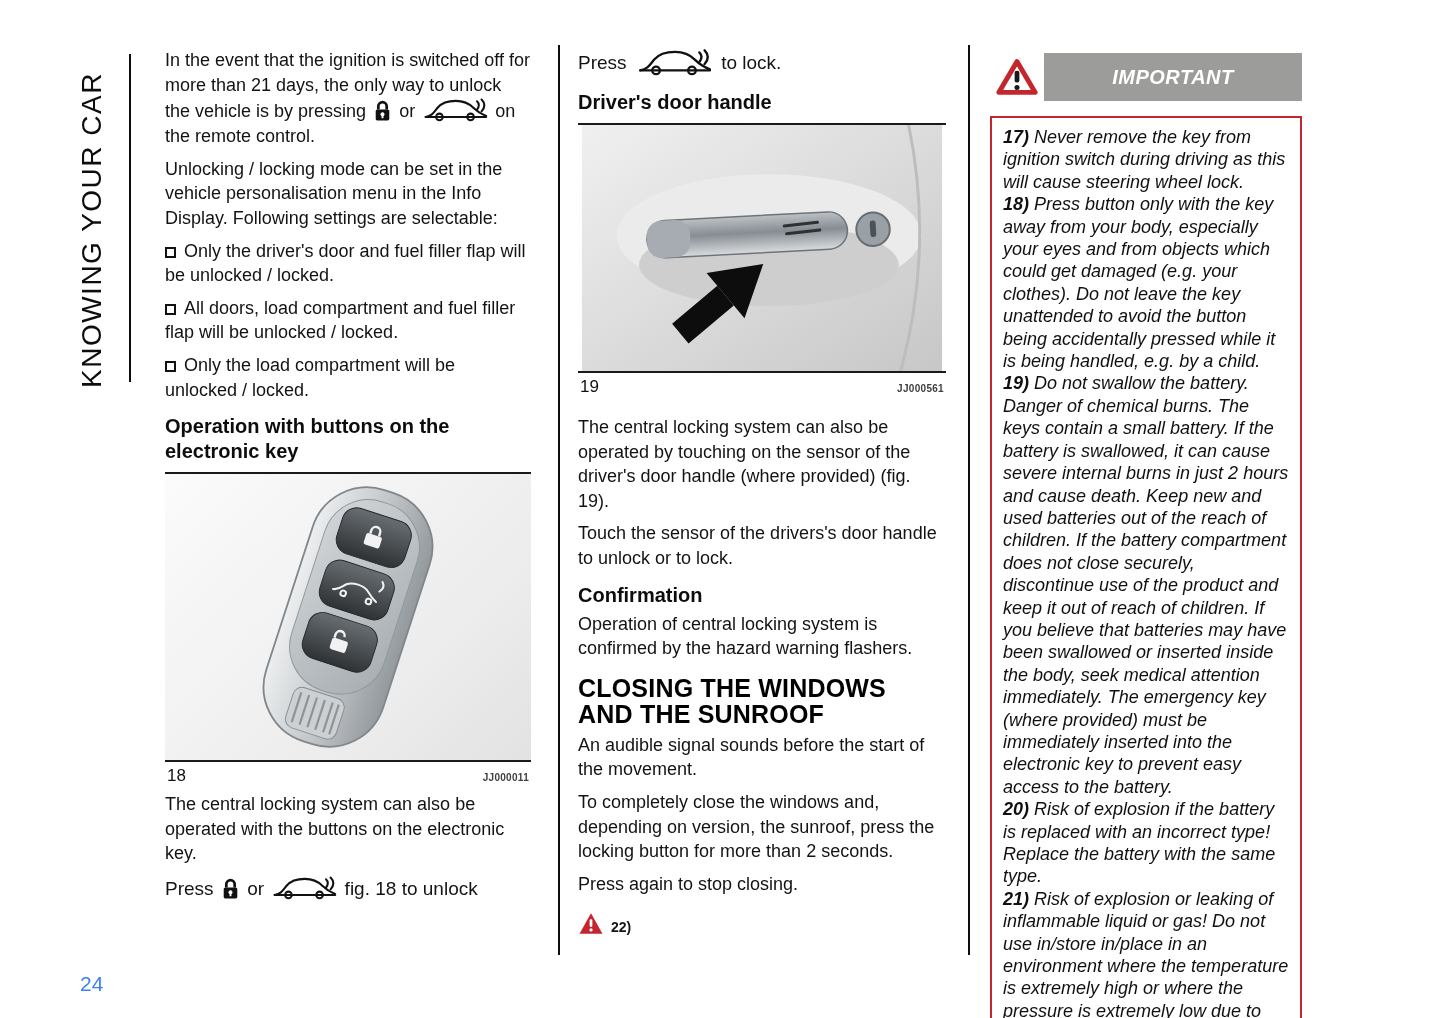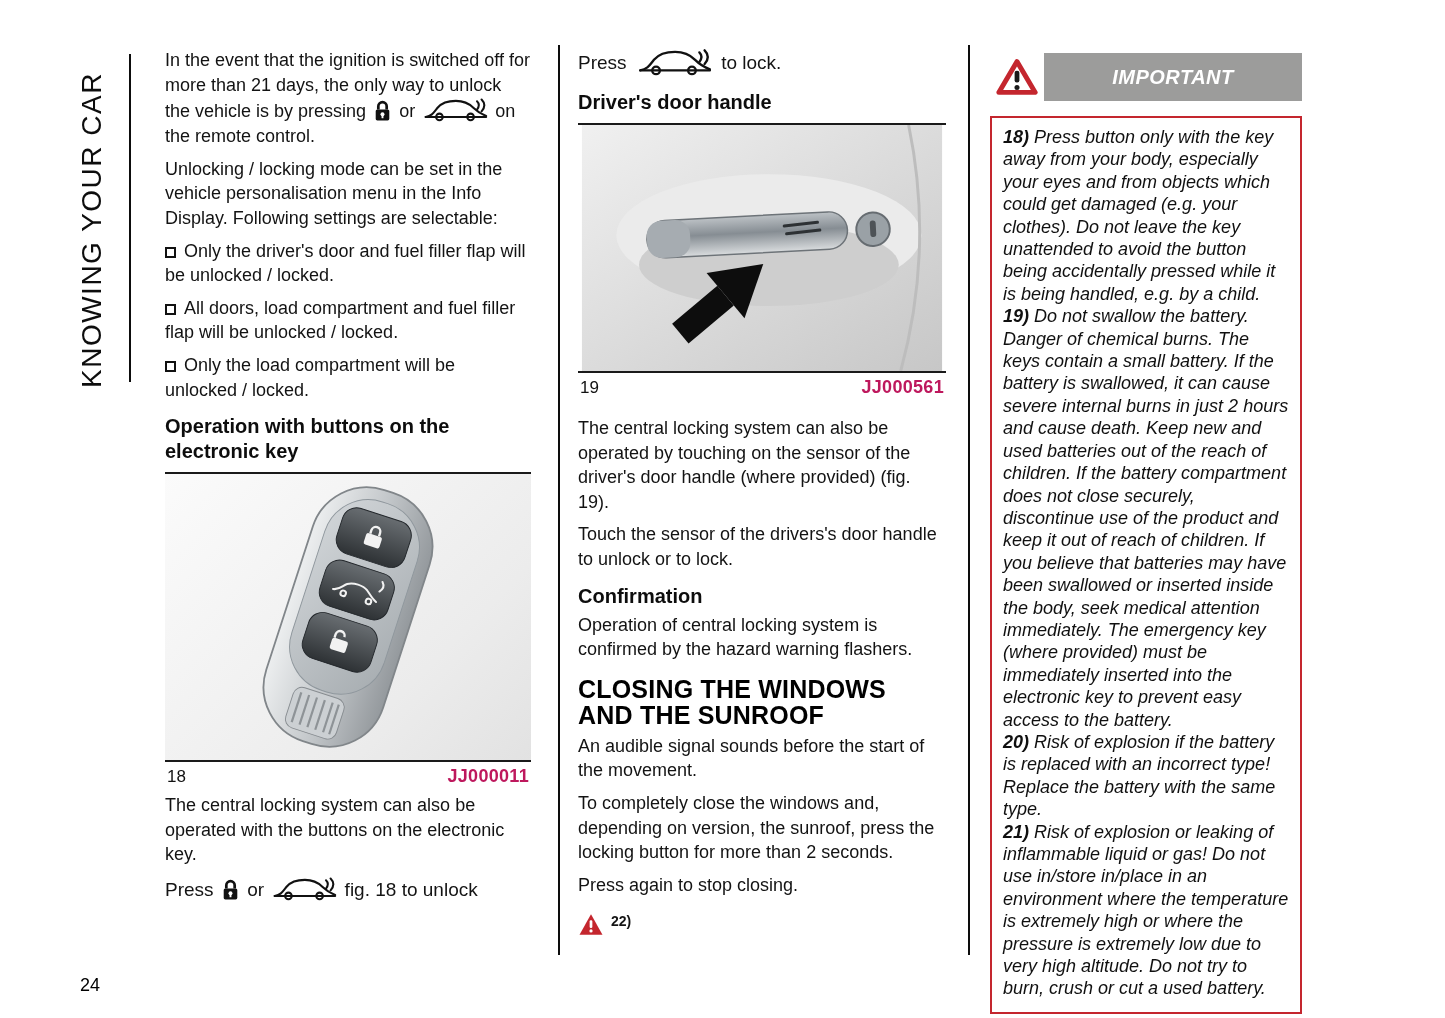--- a/index.html
+++ b/index.html
@@ -4,21 +4,21 @@
 <style>
   * { margin:0; padding:0; box-sizing:border-box; }
   html,body { width:1445px; height:1018px; }
   body { background:#fff; font-family:"Liberation Sans", sans-serif; color:#141414; position:relative; overflow:hidden; }
 
   .vtitle { position:absolute; left:76px; top:48px; height:340px; writing-mode:vertical-rl; transform:rotate(180deg);
             font-size:28px; letter-spacing:1.5px; color:#0d0d0d; white-space:nowrap; }
   .vrule  { position:absolute; left:129px; top:54px; width:2px; height:328px; background:#0d0d0d; }
   .divider { position:absolute; top:45px; width:2px; height:910px; background:#0d0d0d; }
   .d1 { left:558px; } .d2 { left:968px; }
-  .pagenum { position:absolute; left:80px; bottom:22px; font-size:18px; color:#000000;text-align:center; }
+  .pagenum { position:absolute; left:80px; bottom:22px; font-size:21px; color:#3b82f6;text-align:center; }
 
   .col { position:absolute; top:48px; }
   .col1 { left:165px; width:366px; }
   .col2 { left:578px; width:368px; }
   .col3 { left:990px; top:53px; width:312px; }
 
   .body { font-size:18px; line-height:24.6px; color:#131313; margin-bottom:8px; }
   .h    { font-size:20px; font-weight:bold; margin:12px 0 4px; line-height:25px; color:#0d0d0d; }
   .h-caps { font-size:25px; font-weight:bold; margin:14px 0 6px; line-height:26px; letter-spacing:.2px; color:#000000; }
 
@@ -26,34 +26,34 @@
   .icon-lock { height:23px; width:19px; vertical-align:-5px; margin:0 2px; }
   .icon-car  { height:27px; width:66px; vertical-align:-7px; margin:0 2px; }
   .icon-car-lg { height:30px; width:76px; vertical-align:-9px; margin:0 4px; }
 
   .figure { border-top:2px solid #1a1a1a; border-bottom:2px solid #1a1a1a; margin-top:8px;
             display:flex; justify-content:center; align-items:center; overflow:hidden; }
   .fig-key { height:290px; background:linear-gradient(135deg,#fbfbfb 0%, #ececec 70%, #e2e2e2 100%); }
   .fig-door { height:250px; padding:0; }
   .figlabel { display:flex; justify-content:space-between; align-items:baseline; padding:4px 2px 0 2px; }
   .fignum { font-size:17px; color:#111; }
-  .figcode { font-size:18px; font-weight:bold; letter-spacing:.3px; color:#be185d; }
+  .figcode { font-size:10px; font-weight:bold; letter-spacing:.3px; color:#404040; }
 
   .press-line { font-size:19px; line-height:30px; margin:6px 0 4px; }
 
   .imp-header { display:flex; height:48px; background:#9c9c9b; }
   .imp-iconbox { width:54px; background:#fff; display:flex; align-items:center; justify-content:center; }
   .imp-title { flex:1; color:#fff; font-weight:bold; font-style:italic; font-size:20px;
                display:flex; align-items:center; justify-content:center; letter-spacing:.5px; }
   .imp-box { border:2.5px solid #c4262e; padding:8px 11px 12px 11px; margin-top:15px;
              font-style:italic; font-size:18px; line-height:22.4px; color:#101010; }
   .imp-box p { margin:0; }
   .imp-box b { font-weight:bold; }
 
-  .warn-row { display:flex; align-items:flex-start; gap:7px; margin-top:16px; }
+  .warn-row { display:flex; align-items:flex-end; gap:7px; margin-top:16px; }
   .warn-ref { font-size:14px; font-weight:bold; }
 </style>
 </head>
 <body>
 
 <div class="vtitle">KNOWING YOUR CAR</div>
 <div class="vrule"></div>
 <div class="divider d1"></div>
 <div class="divider d2"></div>
 <div class="pagenum">24</div>
@@ -250,18 +250,19 @@
       <svg width="42" height="38" viewBox="0 0 60 52">
         <path d="M30 4 L56 48 H4 Z" fill="#fff" stroke="#c4262e" stroke-width="7" stroke-linejoin="round"></path>
         <rect x="26.6" y="17" width="6.8" height="17" rx="3" fill="#1a1a1a"></rect>
         <circle cx="30" cy="41" r="3.6" fill="#1a1a1a"></circle>
       </svg>
     </div>
     <div class="imp-title">IMPORTANT</div>
   </div>
 
   <div class="imp-box">
+    <p><b>17)</b> <span>Never remove the key from ignition switch during driving as this will cause steering wheel lock.</span></p>
     <p><b>18)</b> <span>Press button only with the key away from your body, especially your eyes and from objects which could get damaged (e.g. your clothes). Do not leave the key unattended to avoid the button being accidentally pressed while it is being handled, e.g. by a child.</span></p>
     <p><b>19)</b> <span>Do not swallow the battery. Danger of chemical burns. The keys contain a small battery. If the battery is swallowed, it can cause severe internal burns in just 2 hours and cause death. Keep new and used batteries out of the reach of children. If the battery compartment does not close securely, discontinue use of the product and keep it out of reach of children. If you believe that batteries may have been swallowed or inserted inside the body, seek medical attention immediately. The emergency key (where provided) must be immediately inserted into the electronic key to prevent easy access to the battery.</span></p>
     <p><b>20)</b> <span>Risk of explosion if the battery is replaced with an incorrect type! Replace the battery with the same type.</span></p>
     <p><b>21)</b> <span>Risk of explosion or leaking of inflammable liquid or gas! Do not use in/store in/place in an environment where the temperature is extremely high or where the pressure is extremely low due to very high altitude. Do not try to burn, crush or cut a used battery.</span></p>
   </div>
 </div>
 
 </body></html>

